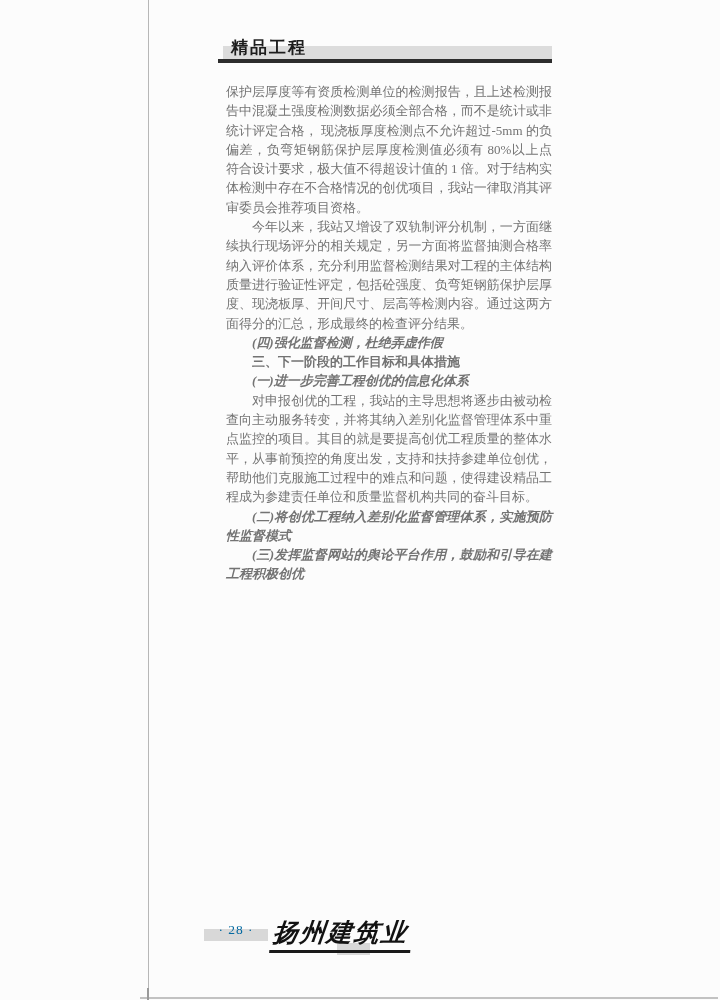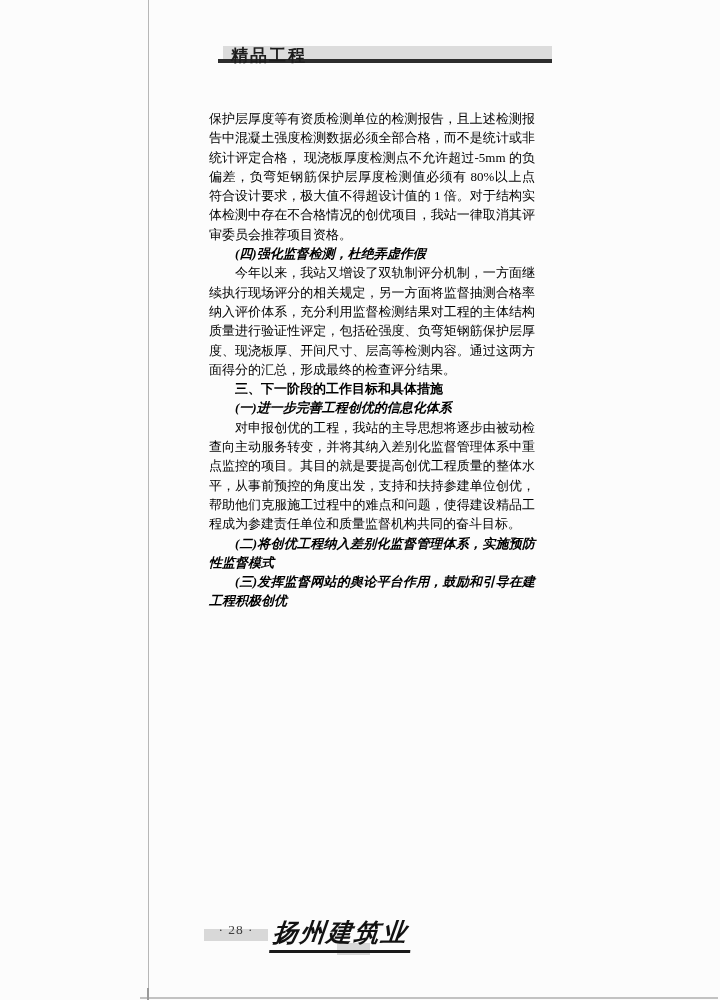--- a/index.html
+++ b/index.html
@@ -12,39 +12,39 @@
   .scan-fold{position:absolute;left:148px;top:0;width:1px;height:1000px;background:#b7b7b7;}
   .scan-fold-foot{position:absolute;left:147px;top:988px;width:2px;height:12px;background:#9a9a9a;}
   .scan-bottom{position:absolute;left:140px;top:997px;width:578px;height:2px;background:#9b9b9b;opacity:.6;}
 
   
   .header-bar{position:absolute;left:223px;top:46px;width:329px;height:13px;background:#dcdcdc;}
   .header-rule{position:absolute;left:218px;top:59px;width:334px;height:4px;background:#2d2d2d;}
   .header-title{
     position:absolute;left:231px;top:36px;
     font-family:"DejaVu Sans","Liberation Sans",sans-serif;
-    font-weight:bold;font-size:17px;letter-spacing:2px;color:#1d1d1d;margin-top:8px;
+    font-weight:bold;font-size:17px;letter-spacing:2px;color:#1d1d1d;
   }
 
   
   #article{
-    position:absolute;left:209px;top:82px;width:326px;
-    font-size:13px;line-height:19.3px;color:#000000;
-    text-align:justify;word-break:break-all;margin-top:27px;
+    position:absolute;left:226px;top:82px;width:326px;
+    font-size:13px;line-height:19.3px;color:#737373;
+    text-align:justify;word-break:break-all;
   }
   #article .blk{text-indent:2em;margin:0;}
   #article .blk.cont{text-indent:0;}
   #article .blk.h2{font-family:Liberation Sans, sans-serif;font-weight:bold;}
   #article .blk.h3{font-weight:bold;font-style:italic;}
 
   
   .pagenum-strip{position:absolute;left:204px;top:929px;width:64px;height:12px;background:#d8d8d8;}
   .pagenum{
     position:absolute;left:204px;top:922px;width:64px;text-align:center;
-    font-size:13.5px;letter-spacing:1px;color:#404040;
+    font-size:13.5px;letter-spacing:1px;color:#0369a1;
   }
   .logo-strip{position:absolute;left:337px;top:943px;width:33px;height:12px;background:#d8d8d8;}
   .logo{
     position:absolute;left:271px;top:916px;
     font-size:25px;font-weight:bold;font-style:italic;letter-spacing:2px;color:#121212;
     border-bottom:3px solid #1a1a1a;padding:0 4px 1px 2px;
     transform:skewX(-6deg);
   }
 </style>
 </head>
@@ -53,22 +53,22 @@
 <div class="scan-fold"></div>
 <div class="scan-fold-foot"></div>
 <div class="scan-bottom"></div>
 
 <div class="header-bar"></div>
 <div class="header-rule"></div>
 <div class="header-title">精品工程</div>
 
 <div id="article">
     <div class="blk cont">保护层厚度等有资质检测单位的检测报告，且上述检测报告中混凝土强度检测数据必须全部合格，而不是统计或非统计评定合格， 现浇板厚度检测点不允许超过-5mm 的负偏差，负弯矩钢筋保护层厚度检测值必须有 80%以上点符合设计要求，极大值不得超设计值的 1 倍。对于结构实体检测中存在不合格情况的创优项目，我站一律取消其评审委员会推荐项目资格。</div>
+    <div class="blk p">今年以来，我站又增设了双轨制评分机制，一方面继续执行现场评分的相关规定，另一方面将监督抽测合格率纳入评价体系，充分利用监督检测结果对工程的主体结构质量进行验证性评定，包括砼强度、负弯矩钢筋保护层厚度、现浇板厚、开间尺寸、层高等检测内容。通过这两方面得分的汇总，形成最终的检查评分结果。</div>
     <div class="blk h3">(四)强化监督检测，杜绝弄虚作假</div>
-    <div class="blk p">今年以来，我站又增设了双轨制评分机制，一方面继续执行现场评分的相关规定，另一方面将监督抽测合格率纳入评价体系，充分利用监督检测结果对工程的主体结构质量进行验证性评定，包括砼强度、负弯矩钢筋保护层厚度、现浇板厚、开间尺寸、层高等检测内容。通过这两方面得分的汇总，形成最终的检查评分结果。</div>
     <div class="blk h2">三、下一阶段的工作目标和具体措施</div>
     <div class="blk h3">(一)进一步完善工程创优的信息化体系</div>
     <div class="blk p">对申报创优的工程，我站的主导思想将逐步由被动检查向主动服务转变，并将其纳入差别化监督管理体系中重点监控的项目。其目的就是要提高创优工程质量的整体水平，从事前预控的角度出发，支持和扶持参建单位创优，帮助他们克服施工过程中的难点和问题，使得建设精品工程成为参建责任单位和质量监督机构共同的奋斗目标。</div>
     <div class="blk h3">(二)将创优工程纳入差别化监督管理体系，实施预防性监督模式</div>
     <div class="blk h3">(三)发挥监督网站的舆论平台作用，鼓励和引导在建工程积极创优</div>
   </div>
 
 <div class="pagenum-strip"></div>
 <div class="pagenum">· 28 ·</div>
 <div class="logo-strip"></div>

